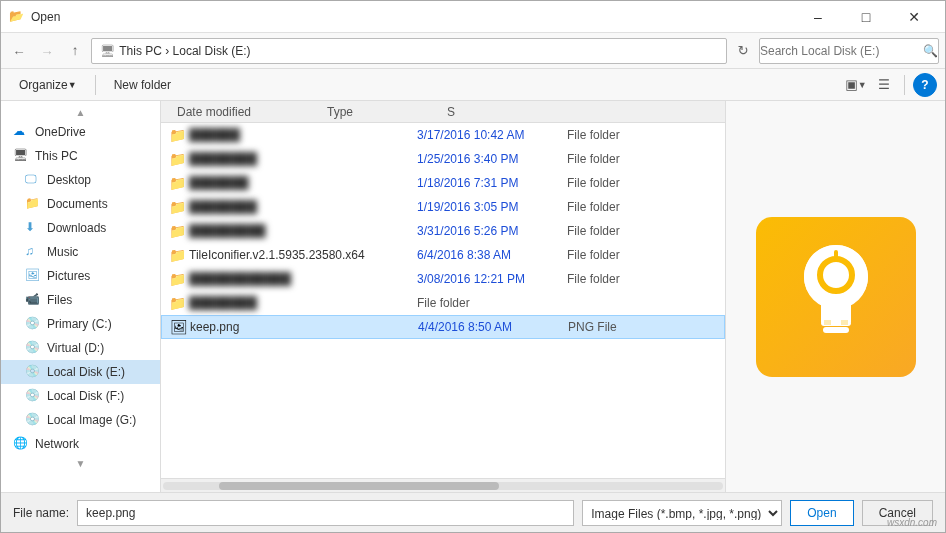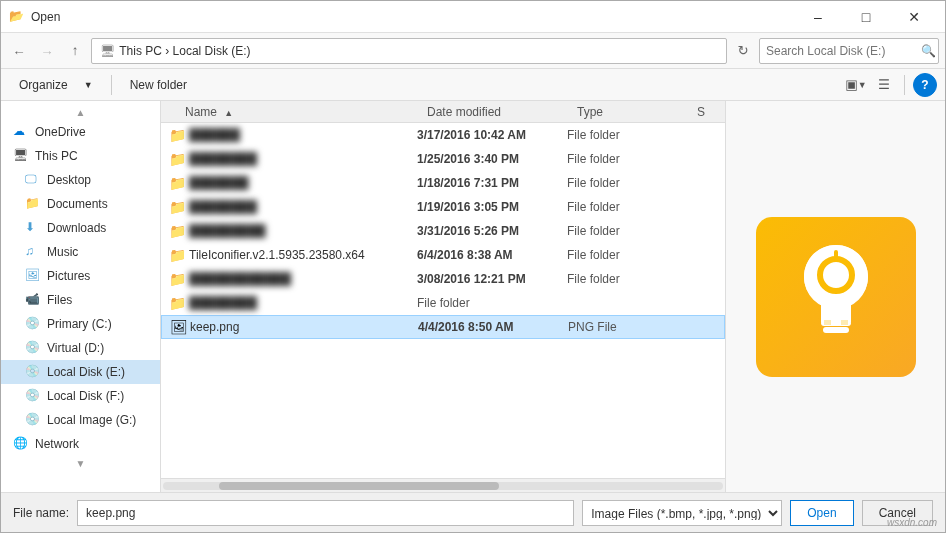--- a/index.html
+++ b/index.html
@@ -99,21 +99,21 @@
       justify-content: center;
       color: #666;
     }
     .search-box {
       width: 180px;
       height: 26px;
       border: 1px solid #bbb;
       background: #fff;
       display: flex;
       align-items: center;
-      padding: 0 6px;
+      padding: 0 0;
       border-radius: 2px;
     }
     .search-input {
       flex: 1;
       border: none;
       outline: none;
       font-size: 12px;
       color: #666;
     }
 
@@ -132,21 +132,21 @@
       height: 24px;
       padding: 0 10px;
       border: none;
       background: transparent;
       cursor: pointer;
       font-size: 12px;
       color: #333;
       border-radius: 2px;
       display: flex;
       align-items: center;
-      gap: 16px;
+      gap: 0;
     }
     .toolbar-separator { width: 1px; height: 20px; background: #ccc; margin: 0 4px; }
     .toolbar-spacer { flex: 1; }
     .view-btn {
       width: 24px;
       height: 24px;
       border: none;
       background: transparent;
       cursor: pointer;
       display: flex;
@@ -244,21 +244,21 @@
       height: 24px;
       display: flex;
       align-items: center;
       border-bottom: 1px solid transparent;
       cursor: pointer;
       font-size: 12px;
     }
     .file-row.selected { background: #cce8ff; border: 1px solid #99d1ff; }
     .file-row .file-icon { width: 16px; height: 16px; margin: 0 4px 0 8px; flex-shrink: 0; }
     .file-row .file-name { width: 228px; overflow: hidden; text-overflow: ellipsis; white-space: nowrap; color: #333; }
-    .file-row .file-date { width: 150px; color: #404040; font-weight: bold; }
+    .file-row .file-date { width: 150px; color: #1d4ed8; }
     .file-row .file-type { width: 120px; color: #555; }
     .file-row .file-size { flex: 1; color: #555; }
 
     
     .preview-panel {
       width: 220px;
       border-left: 1px solid #ddd;
       background: #f8f8f8;
       display: flex;
       align-items: center;
@@ -500,24 +500,20 @@
 
       <div style="display:flex;justify-content:center;padding:2px 0;">
         <span style="color:#999;font-size:10px;">▼</span>
       </div>
     </div>
 
     <div class="file-pane">
 
       <div class="file-list-header">
         <div style="width:16px;"></div>
-        <div class="col-name">
-          <span>Name</span>
-          <span class="col-sort-arrow">▲</span>
-        </div>
         <div class="col-date">
           <span>Date modified</span>
         </div>
         <div class="col-type">
           <span>Type</span>
         </div>
         <div class="col-size">
           <span>S</span>
         </div>
       </div>

